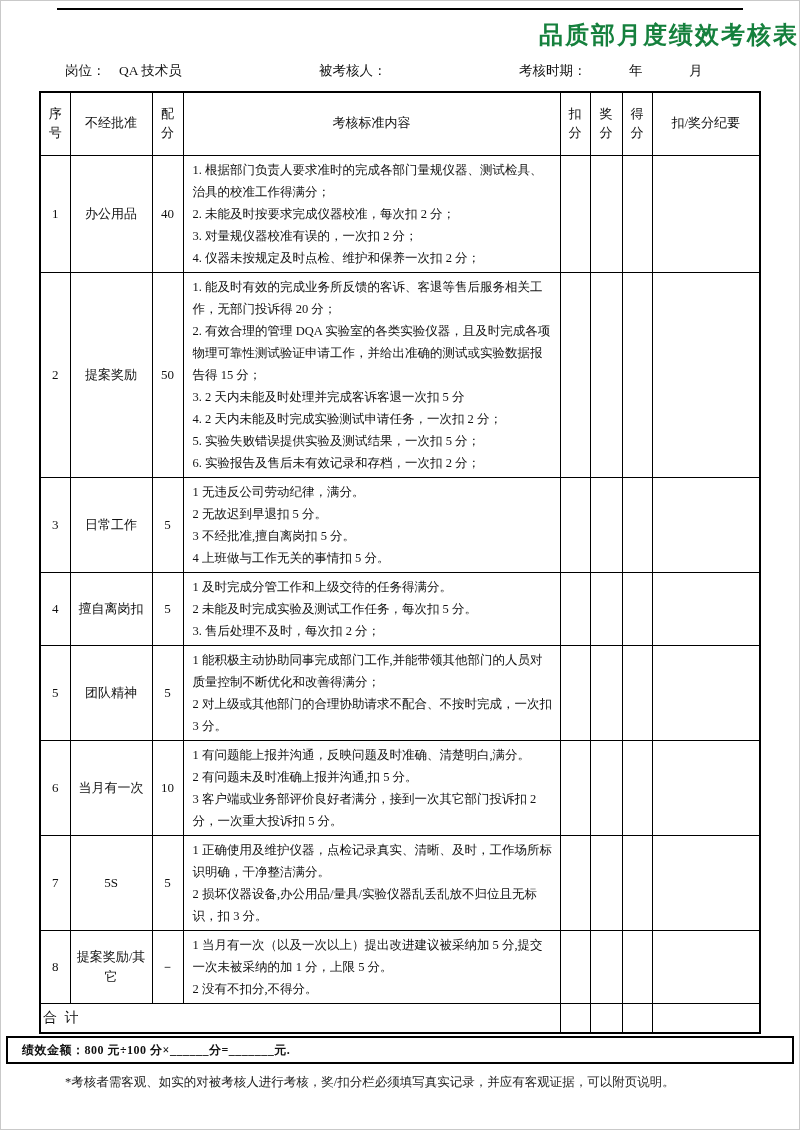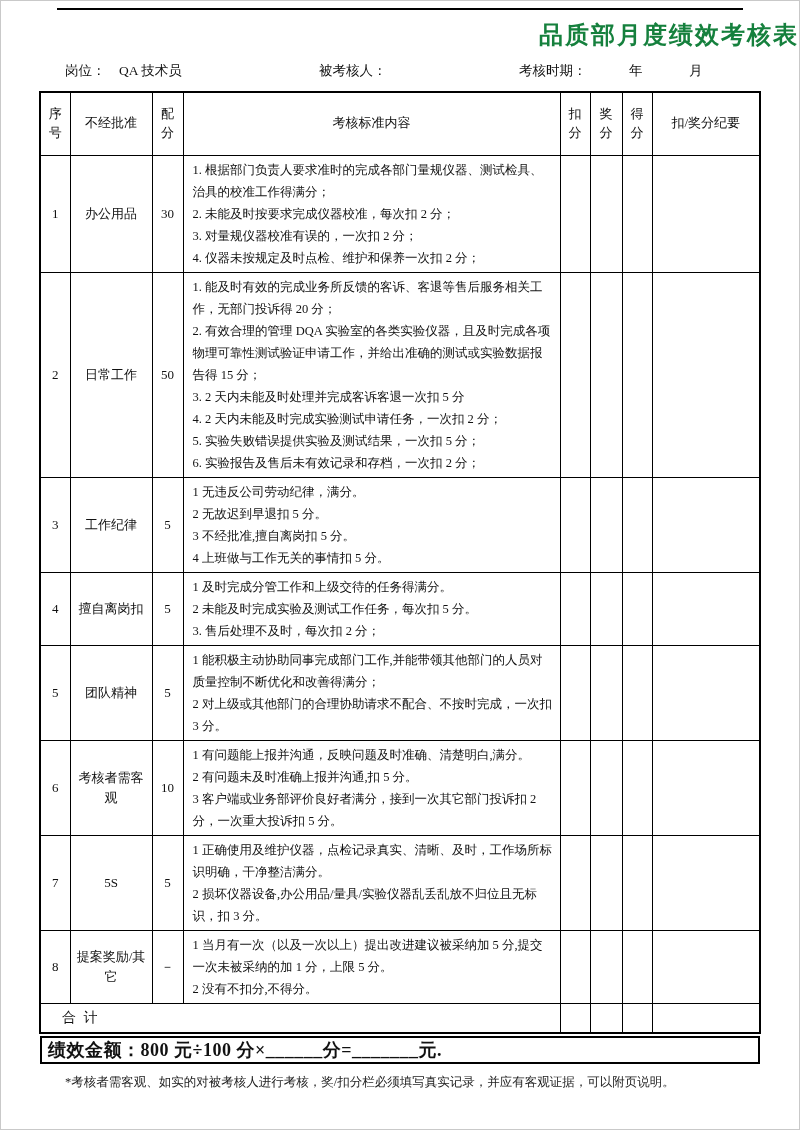--- a/index.html
+++ b/index.html
@@ -55,27 +55,27 @@
   tr.r1{height:110px;} tr.r2{height:187px;} tr.r3{height:83px;}
   tr.r4{height:64px;}  tr.r5{height:84px;}  tr.r6{height:92px;}
   tr.r7{height:83px;}  tr.r8{height:67px;}  tr.rt{height:30px;}
   td.cen { text-align:center; font-size:13px; line-height:1.5; padding:0 3px; }
   td.crit {
     font-size:12.5px; line-height:22px;
     padding:3px 6px 3px 9px;
     white-space:pre-line; text-align:left;
   }
   td.total-lab {
-    font-size:14px; padding-left:21px; letter-spacing:2px;
+    font-size:14px; padding-left:2px; letter-spacing:2px;
   }
   .amount-box {
-    width:720px; margin:2px auto 0 auto;
+    width:788px; margin:2px auto 0 auto;
     border:2px solid #000; height:28px;
-    font-size:18px; font-weight:bold;
-    line-height:25px; padding-left:6px;
+    font-size:12px; font-weight:bold;
+    line-height:25px; padding-left:14px;
     letter-spacing:0.5px;
   }
   .foot-note {
     margin:9px 0 0 64px; width:690px;
     font-size:12.5px; line-height:18px; color:#222;
   }
 </style>
 </head>
 <body>
 
@@ -125,48 +125,48 @@
         <th>
             <span class="vstack">得分</span>
           </th>
         <th>扣/奖分纪要</th>
       </tr>
     </thead>
     <tbody>
       <tr class="r1">
         <td class="cen">1</td>
         <td class="cen">办公用品</td>
-        <td class="cen">30</td>
+        <td class="cen">40</td>
         <td class="crit">1. 根据部门负责人要求准时的完成各部门量规仪器、测试检具、治具的校准工作得满分；
 2. 未能及时按要求完成仪器校准，每次扣 2 分；
 3. 对量规仪器校准有误的，一次扣 2 分；
 4. 仪器未按规定及时点检、维护和保养一次扣 2 分；</td>
         <td></td>
         <td></td>
         <td></td>
         <td></td>
       </tr>
       <tr class="r2">
         <td class="cen">2</td>
-        <td class="cen">日常工作</td>
+        <td class="cen">提案奖励</td>
         <td class="cen">50</td>
         <td class="crit">1. 能及时有效的完成业务所反馈的客诉、客退等售后服务相关工作，无部门投诉得 20 分；
 2. 有效合理的管理 DQA 实验室的各类实验仪器，且及时完成各项物理可靠性测试验证申请工作，并给出准确的测试或实验数据报告得 15 分；
 3. 2 天内未能及时处理并完成客诉客退一次扣 5 分
 4. 2 天内未能及时完成实验测试申请任务，一次扣 2 分；
 5. 实验失败错误提供实验及测试结果，一次扣 5 分；
 6. 实验报告及售后未有效记录和存档，一次扣 2 分；</td>
         <td></td>
         <td></td>
         <td></td>
         <td></td>
       </tr>
       <tr class="r3">
         <td class="cen">3</td>
-        <td class="cen">工作纪律</td>
+        <td class="cen">日常工作</td>
         <td class="cen">5</td>
         <td class="crit">1 无违反公司劳动纪律，满分。
 2 无故迟到早退扣 5 分。
 3 不经批准,擅自离岗扣 5 分。
 4 上班做与工作无关的事情扣 5 分。</td>
         <td></td>
         <td></td>
         <td></td>
         <td></td>
       </tr>
@@ -188,21 +188,21 @@
         <td class="cen">5</td>
         <td class="crit">1 能积极主动协助同事完成部门工作,并能带领其他部门的人员对质量控制不断优化和改善得满分；
  2 对上级或其他部门的合理协助请求不配合、不按时完成，一次扣 3 分。</td>
         <td></td>
         <td></td>
         <td></td>
         <td></td>
       </tr>
       <tr class="r6">
         <td class="cen">6</td>
-        <td class="cen">考核者需客观</td>
+        <td class="cen">当月有一次</td>
         <td class="cen">10</td>
         <td class="crit">1 有问题能上报并沟通，反映问题及时准确、清楚明白,满分。
 2 有问题未及时准确上报并沟通,扣 5 分。
 3 客户端或业务部评价良好者满分，接到一次其它部门投诉扣 2 分，一次重大投诉扣 5 分。</td>
         <td></td>
         <td></td>
         <td></td>
         <td></td>
       </tr>
       <tr class="r7">

